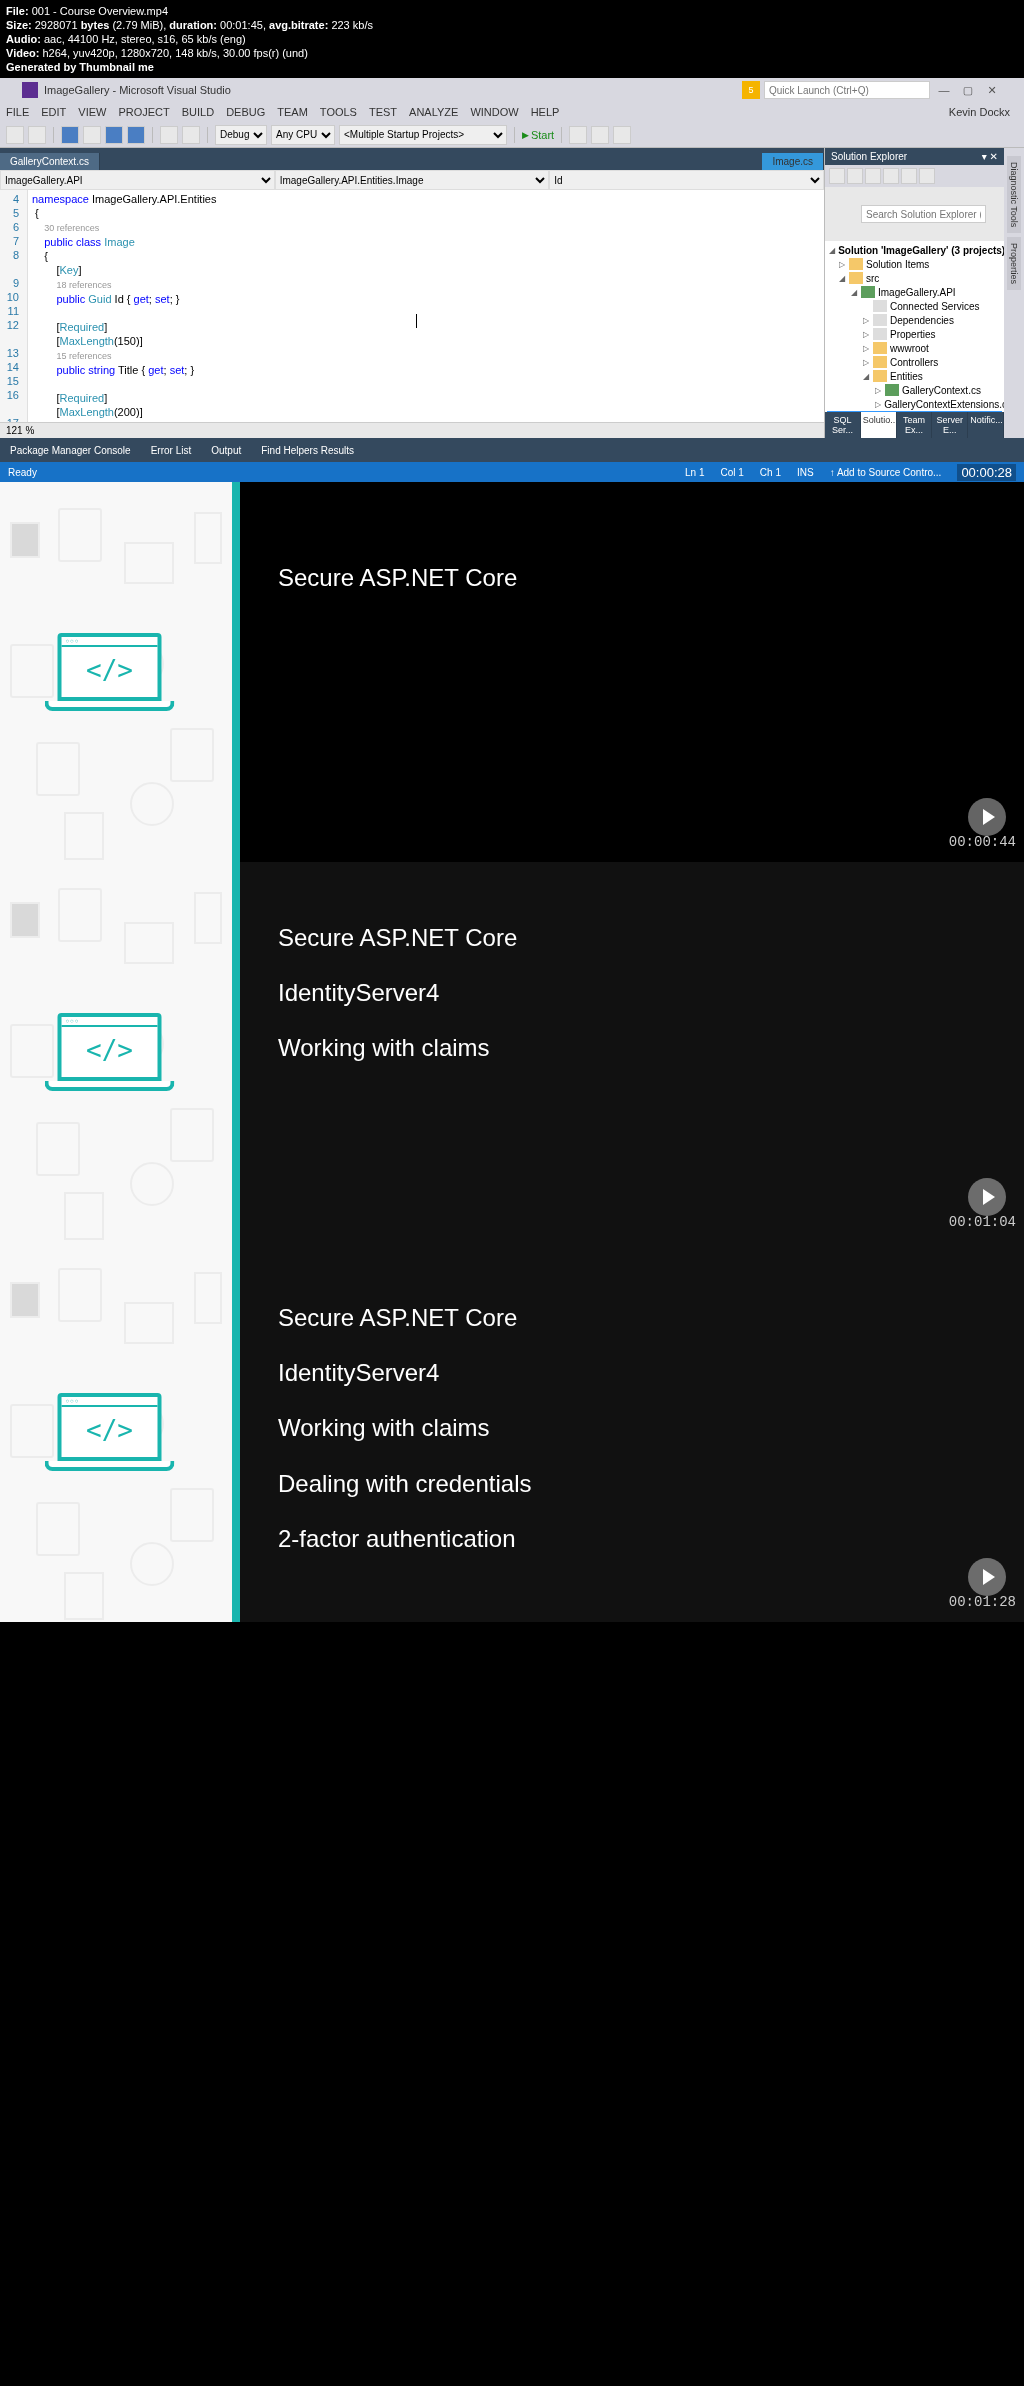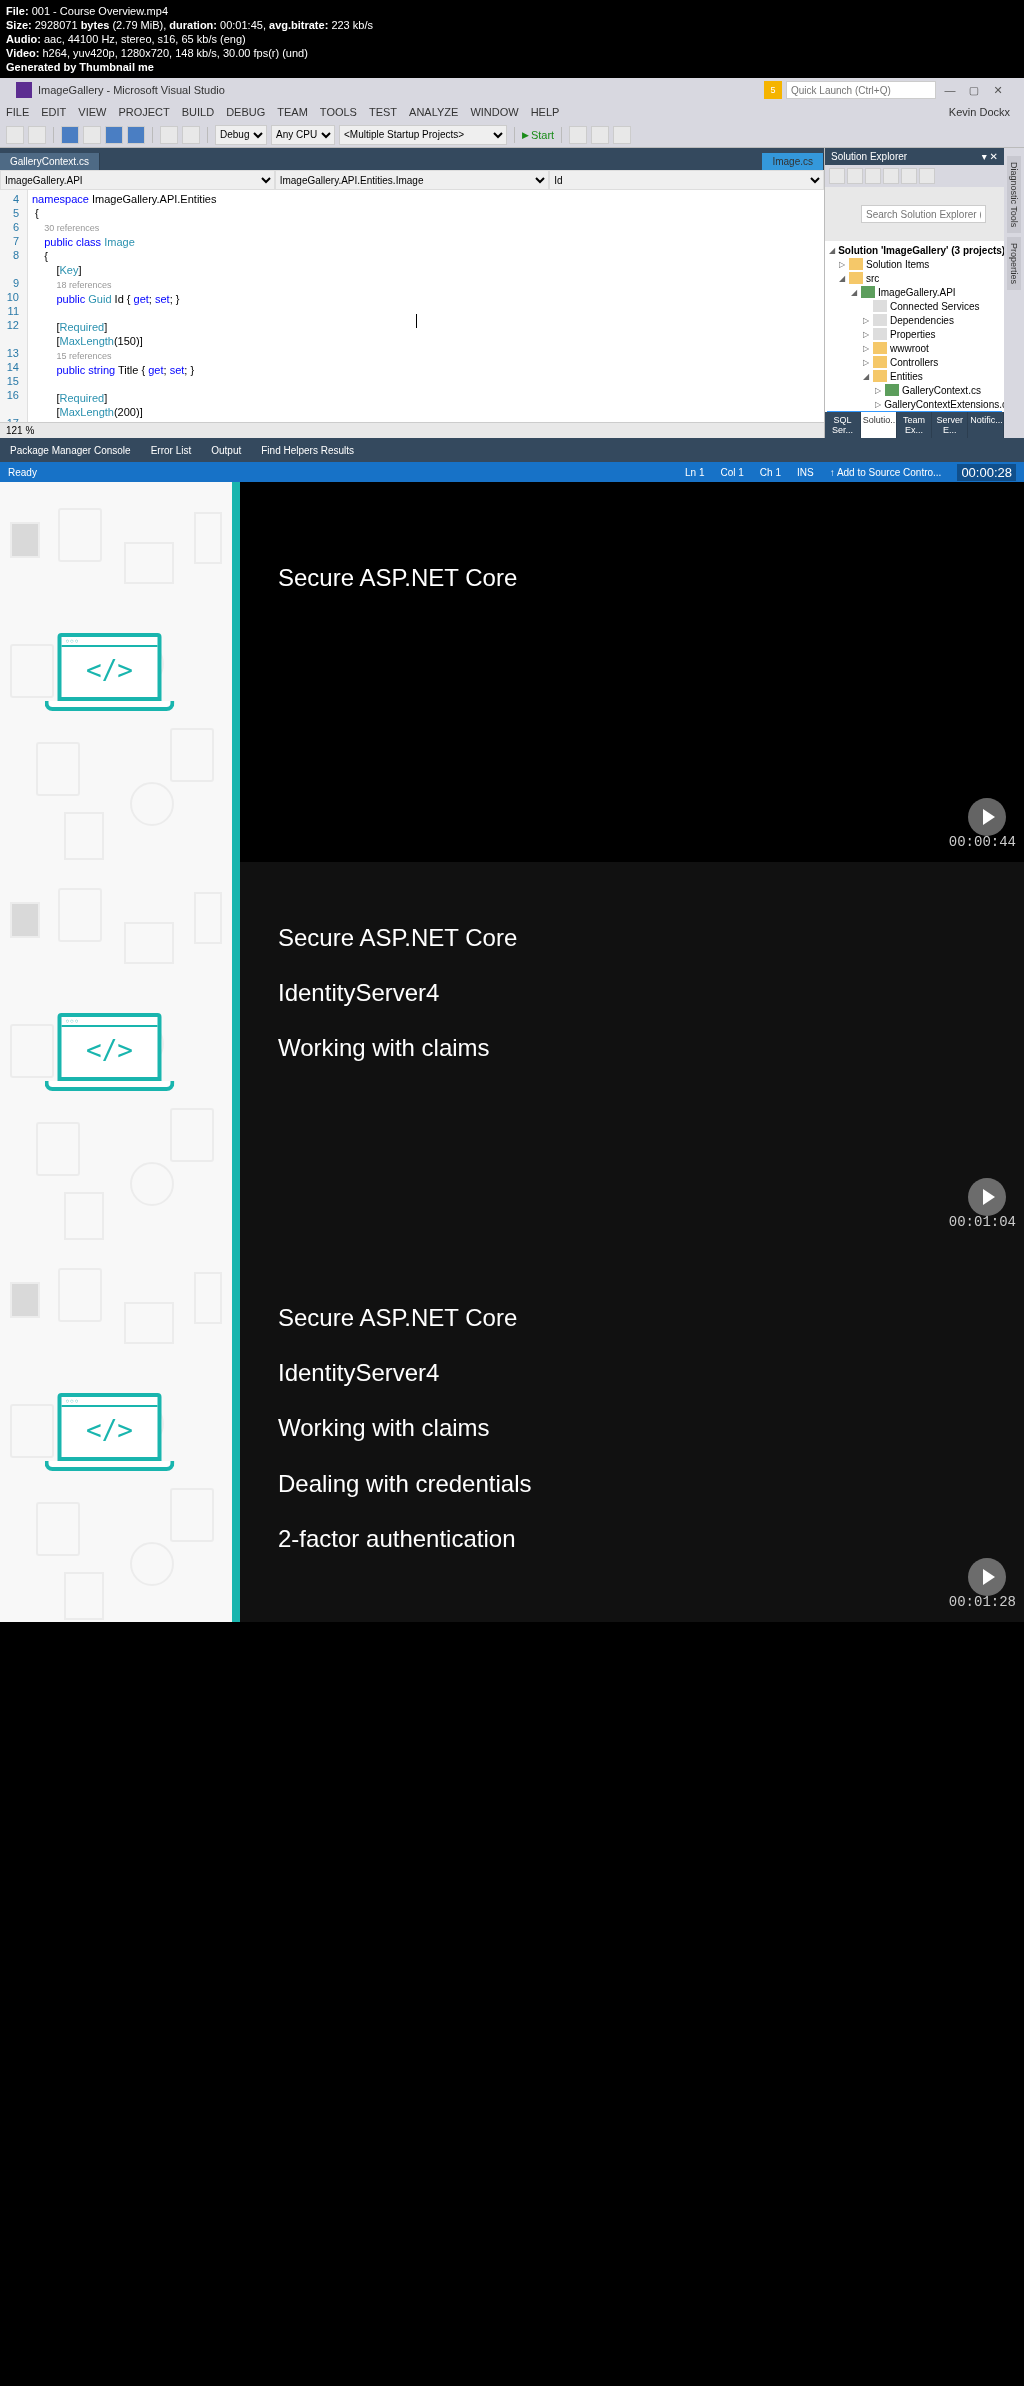--- a/index.html
+++ b/index.html
@@ -5,26 +5,26 @@
 * { margin: 0; padding: 0; box-sizing: border-box; font-family: 'Segoe UI', Arial, sans-serif; }
 body { background: #000; width: 1024px; }
 
 
 .media-info { background: #000; color: #fff; padding: 4px 6px; font-size: 11px; font-family: Arial, sans-serif; }
 .media-info .line { line-height: 14px; }
 .media-info b { font-weight: bold; }
 
 
 .vs-container { background: #e6e6e6; font-size: 11px; }
-.vs-titlebar { background: #d8d8e0; display: flex; align-items: center; padding: 3px 16px; height: 24px; }
+.vs-titlebar { background: #d8d8e0; display: flex; align-items: center; padding: 3px 22px; height: 24px; }
 .vs-titlebar .vslogo { width: 16px; height: 16px; background: #5c2d91; margin-right: 6px; }
 .vs-titlebar .title { flex: 1; font-size: 11px; color: #333; }
 .vs-titlebar .quick { display: flex; align-items: center; gap: 4px; }
 .vs-titlebar .notif { width: 18px; height: 18px; background: #f5b400; display: flex; align-items: center; justify-content: center; color: #fff; font-size: 9px; }
-.vs-titlebar input { width: 150px; height: 18px; font-size: 10px; padding: 0 4px; border: 1px solid #ccc; }
+.vs-titlebar input { width: 166px; height: 18px; font-size: 10px; padding: 0 4px; border: 1px solid #ccc; }
 .vs-titlebar .winbtn { width: 20px; text-align: center; color: #555; cursor: pointer; }
 
 .vs-menubar { background: #d8d8e0; display: flex; padding: 2px 6px; gap: 12px; font-size: 11px; color: #333; height: 20px; align-items: center; }
 .vs-menubar span { cursor: pointer; }
 .vs-menubar .user { margin-left: auto; margin-right: 8px; }
 
 .vs-toolbar { background: #d8d8e0; display: flex; align-items: center; padding: 3px 6px; gap: 4px; height: 26px; border-bottom: 1px solid #bbb; }
 .vs-toolbar .tbtn { width: 18px; height: 18px; background: #e8e8e8; border: 1px solid #ccc; }
 .vs-toolbar .tbtn.blue { background: #4a7ec3; }
 .vs-toolbar select { height: 20px; font-size: 10px; border: 1px solid #ccc; }

